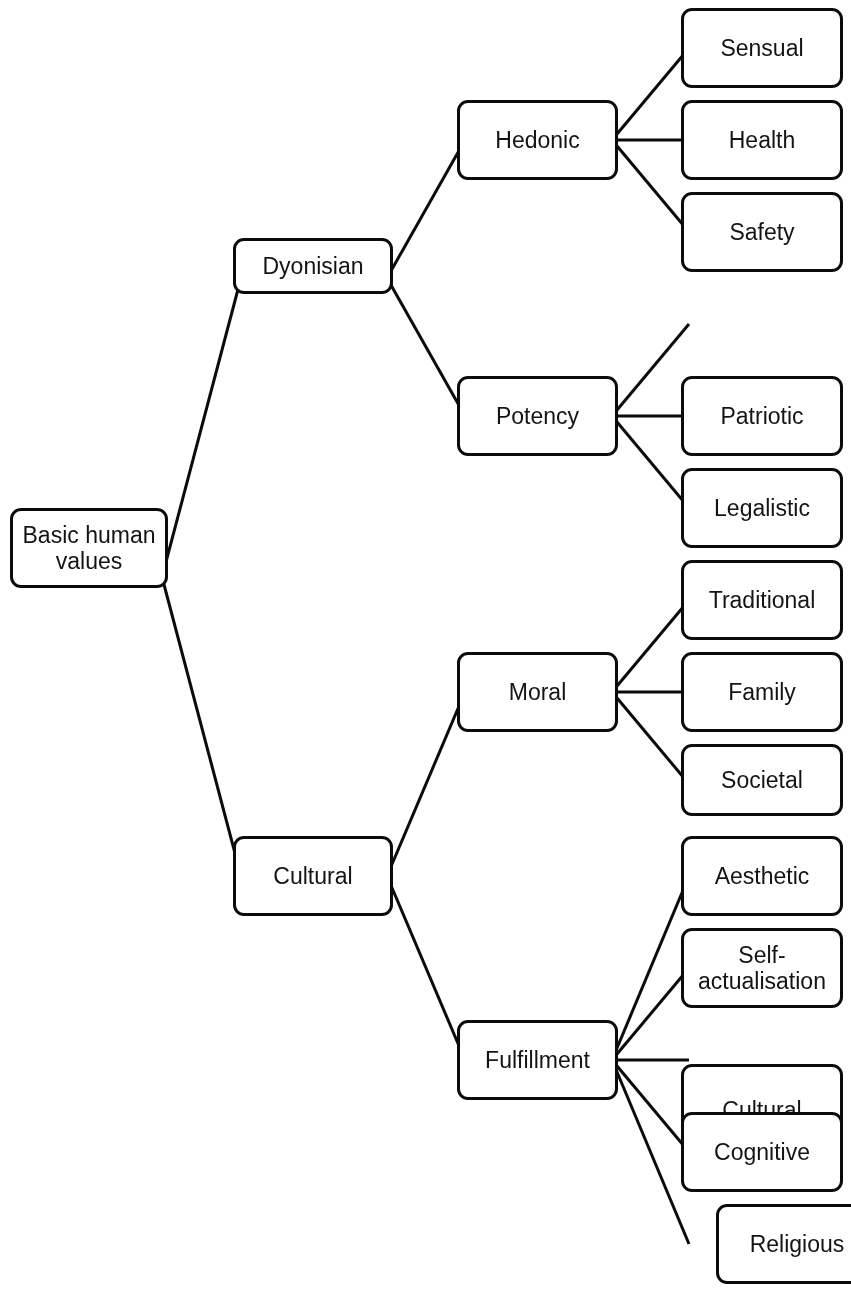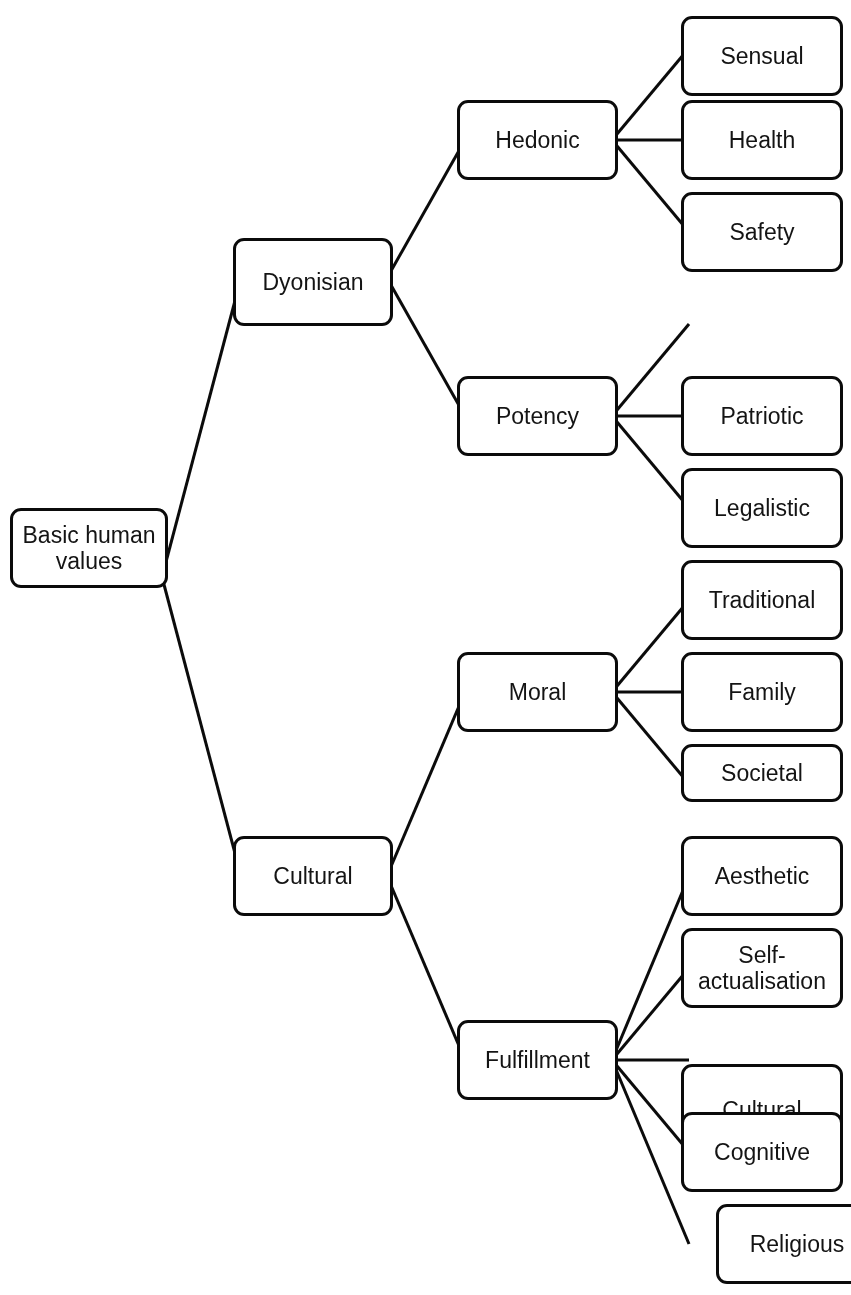--- a/index.html
+++ b/index.html
@@ -73,62 +73,62 @@
     <line x1="612" y1="1060" x2="689" y2="968"></line>
     <line x1="612" y1="1060" x2="689" y2="1060"></line>
     <line x1="612" y1="1060" x2="689" y2="1152"></line>
     <line x1="612" y1="1060" x2="689" y2="1244"></line>
   </svg>
 
   <div class="node" style="left:10px;top:508px;width:158px;height:80px;">
     <span>Basic human values</span>
   </div>
 
-  <div class="node" style="left:233px;top:238px;width:160px;height:88px;">
+  <div class="node" style="left:233px;top:238px;width:160px;height:56px;">
     <span>Dyonisian</span>
   </div>
   <div class="node" style="left:233px;top:836px;width:160px;height:80px;">
     <span>Cultural</span>
   </div>
 
   <div class="node" style="left:457px;top:100px;width:161px;height:80px;">
     <span>Hedonic</span>
   </div>
   <div class="node" style="left:457px;top:376px;width:161px;height:80px;justify-content:center;">
     <span>Potency</span>
   </div>
   <div class="node" style="left:457px;top:652px;width:161px;height:80px;">
     <span>Moral</span>
   </div>
   <div class="node" style="left:457px;top:1020px;width:161px;height:80px;">
     <span>Fulfillment</span>
   </div>
 
-  <div class="node" style="left:681px;top:8px;width:162px;height:80px;margin-top:8px;">
+  <div class="node" style="left:681px;top:8px;width:162px;height:80px;">
     <span>Sensual</span>
   </div>
   <div class="node" style="left:681px;top:100px;width:162px;height:80px;">
     <span>Health</span>
   </div>
   <div class="node" style="left:681px;top:192px;width:162px;height:80px;align-items:center;">
     <span>Safety</span>
   </div>
   <div class="node" style="left:681px;top:376px;width:162px;height:80px;">
     <span>Patriotic</span>
   </div>
   <div class="node" style="left:681px;top:468px;width:162px;height:80px;">
     <span>Legalistic</span>
   </div>
   <div class="node" style="left:681px;top:560px;width:162px;height:80px;">
     <span>Traditional</span>
   </div>
   <div class="node" style="left:681px;top:652px;width:162px;height:80px;">
     <span>Family</span>
   </div>
-  <div class="node" style="left:681px;top:744px;width:162px;height:58px;">
+  <div class="node" style="left:681px;top:744px;width:162px;height:72px;">
     <span>Societal</span>
   </div>
   <div class="node" style="left:681px;top:836px;width:162px;height:80px;">
     <span>Aesthetic</span>
   </div>
   <div class="node" style="left:681px;top:928px;width:162px;height:80px;">
     <span>Self-actualisation</span>
   </div>
   <div class="node" style="left:681px;top:1064px;width:162px;height:92px;">
     <span>Cultural</span>

